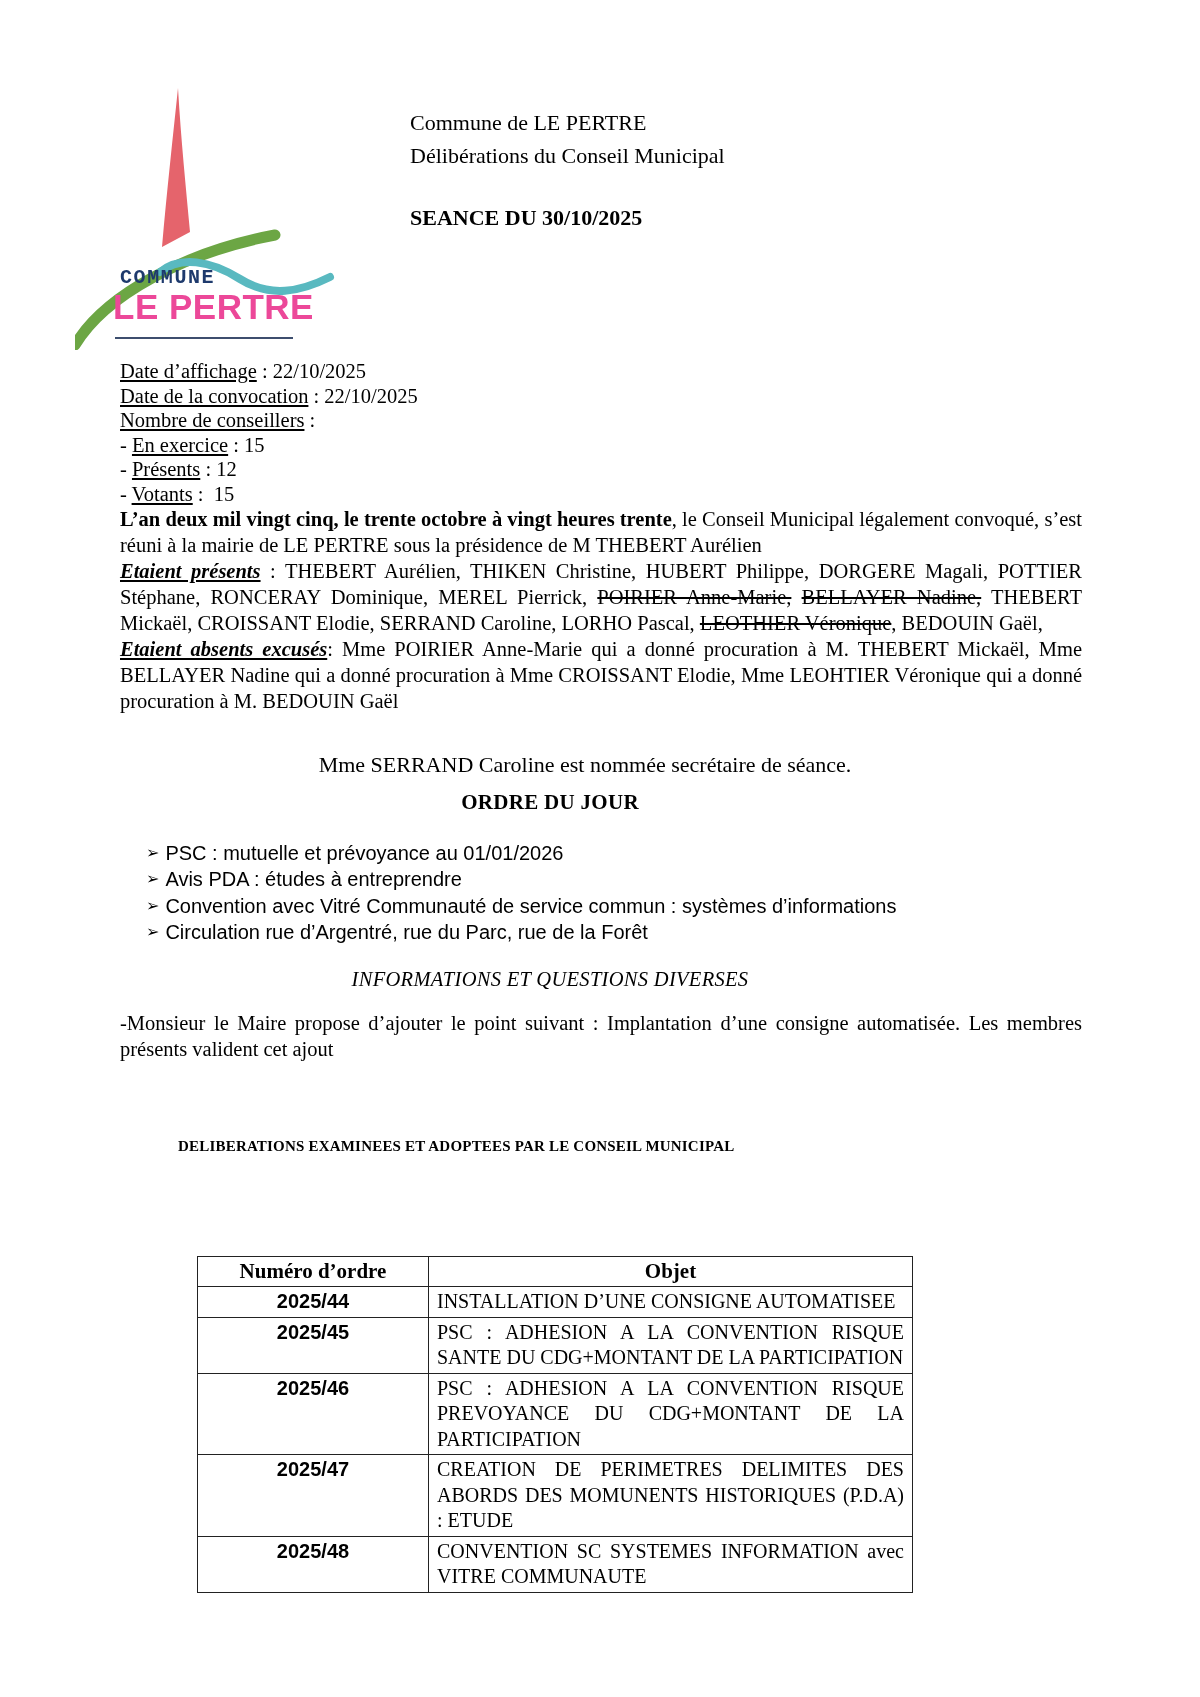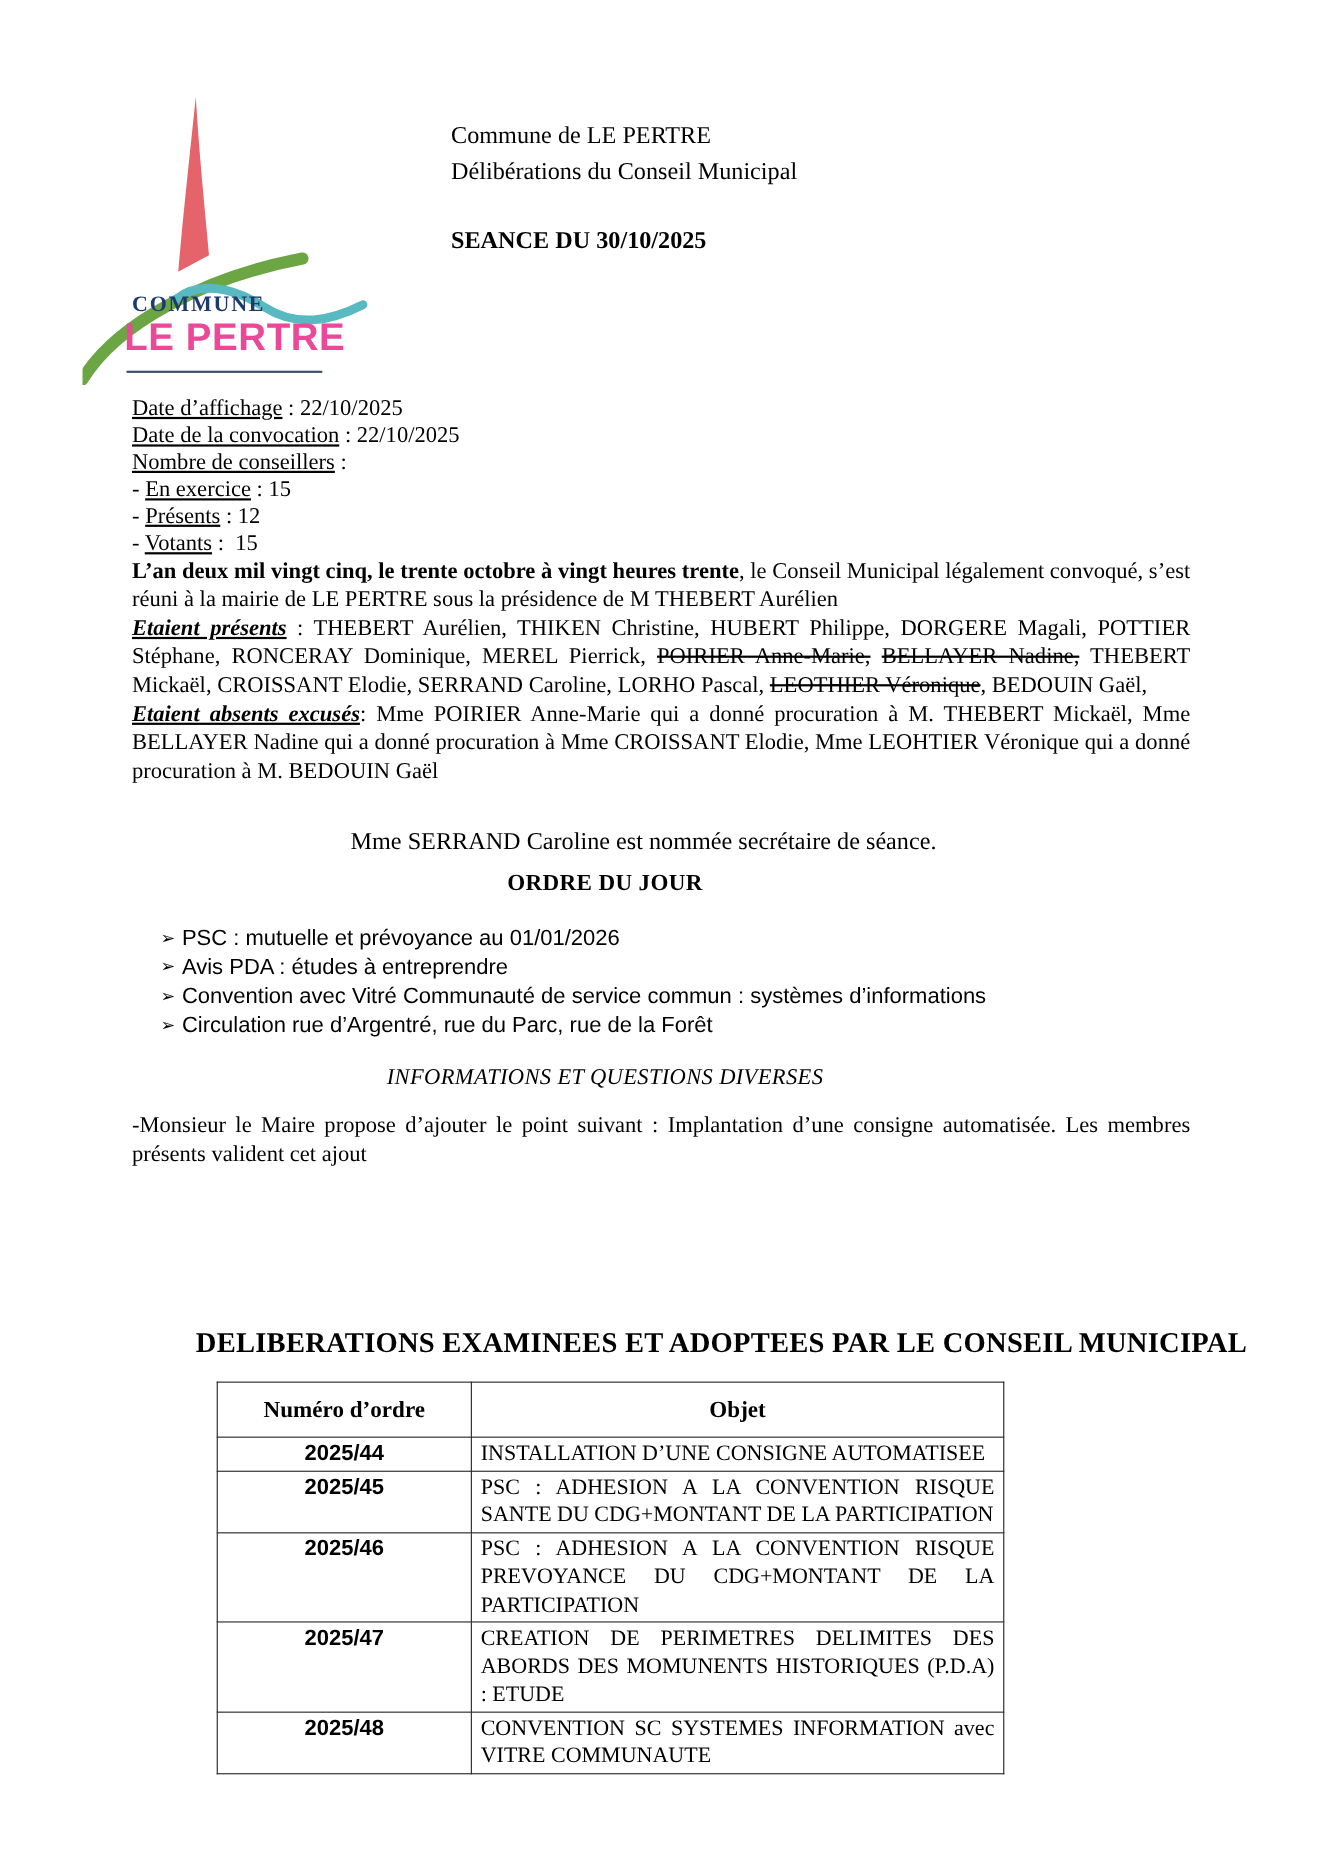--- a/index.html
+++ b/index.html
@@ -1,21 +1,21 @@
 <!DOCTYPE html>
 <html><head>
 <meta charset="utf-8">
 <style>
   html,body{margin:0;padding:0;background:#ffffff;}
   .page{position:relative;width:1200px;height:1697px;background:#ffffff;
         font-family:"Liberation Serif",serif;color:#000;overflow:hidden;}
 
   
   .logo-svg{position:absolute;left:75px;top:80px;}
-  .logo-commune{position:absolute;left:120px;top:266px;font-family:Liberation Serif, serif;
+  .logo-commune{position:absolute;left:120px;top:266px;font-family:Liberation Mono, monospace;
         font-weight:600;font-size:20px;letter-spacing:1.6px;color:#1e3a6d;text-align:center;}
   .logo-name{position:absolute;left:113px;top:287px;font-family:"Liberation Sans",sans-serif;
         font-weight:700;font-size:35px;letter-spacing:.5px;color:#ec4899;}
   .logo-rule{position:absolute;left:115px;top:337px;width:178px;height:2px;background:#3d4e6e;}
 
   
   .header{position:absolute;left:410px;top:106px;width:600px;text-align:left;
         font-size:22px;line-height:33px;}
   .session{font-weight:bold;margin-top:29px;}
 
@@ -39,26 +39,26 @@
   
   .agenda{position:absolute;left:146px;top:840px;font-family:"Liberation Sans",sans-serif;font-size:20px;}
   .agenda-item{display:flex;gap:6px;line-height:26.3px;}
   .arrow{font-family:"DejaVu Sans",sans-serif;font-size:16px;line-height:26.3px;}
 
   .info-title{position:absolute;left:110px;top:968px;width:880px;text-align:center;
         font-size:20.5px;letter-spacing:.3px;font-style:italic;}
   .note{position:absolute;left:120px;top:1010px;width:962px;font-size:20.5px;
         line-height:26px;text-align:justify;}
 
-  .delib-title{position:absolute;left:178px;top:1206px;font-weight:bold;font-size:26px;letter-spacing:.2px;}
+  .delib-title{position:absolute;left:178px;top:1138px;font-weight:bold;font-size:15px;letter-spacing:.2px;}
 
   
   .delib-table{position:absolute;left:197px;top:1256px;width:716px;border-collapse:collapse;font-size:20px;}
   .delib-table th,.delib-table td{border:1.5px solid #222;}
-  .delib-table th{font-weight:bold;font-size:21px;padding:12px 6px;text-align:center;}
+  .delib-table th{font-weight:bold;font-size:21px;padding:2px 6px;text-align:center;}
   .delib-table th.col-num{width:218px;}
   .delib-table td{padding:2px 8px;vertical-align:top;line-height:25.5px;}
   .delib-table td.num{font-family:"Liberation Sans",sans-serif;font-weight:bold;text-align:center;}
   .delib-table td.obj{text-align:justify;}
 </style>
 </head>
 <body>
 
 <div class="page">
 

